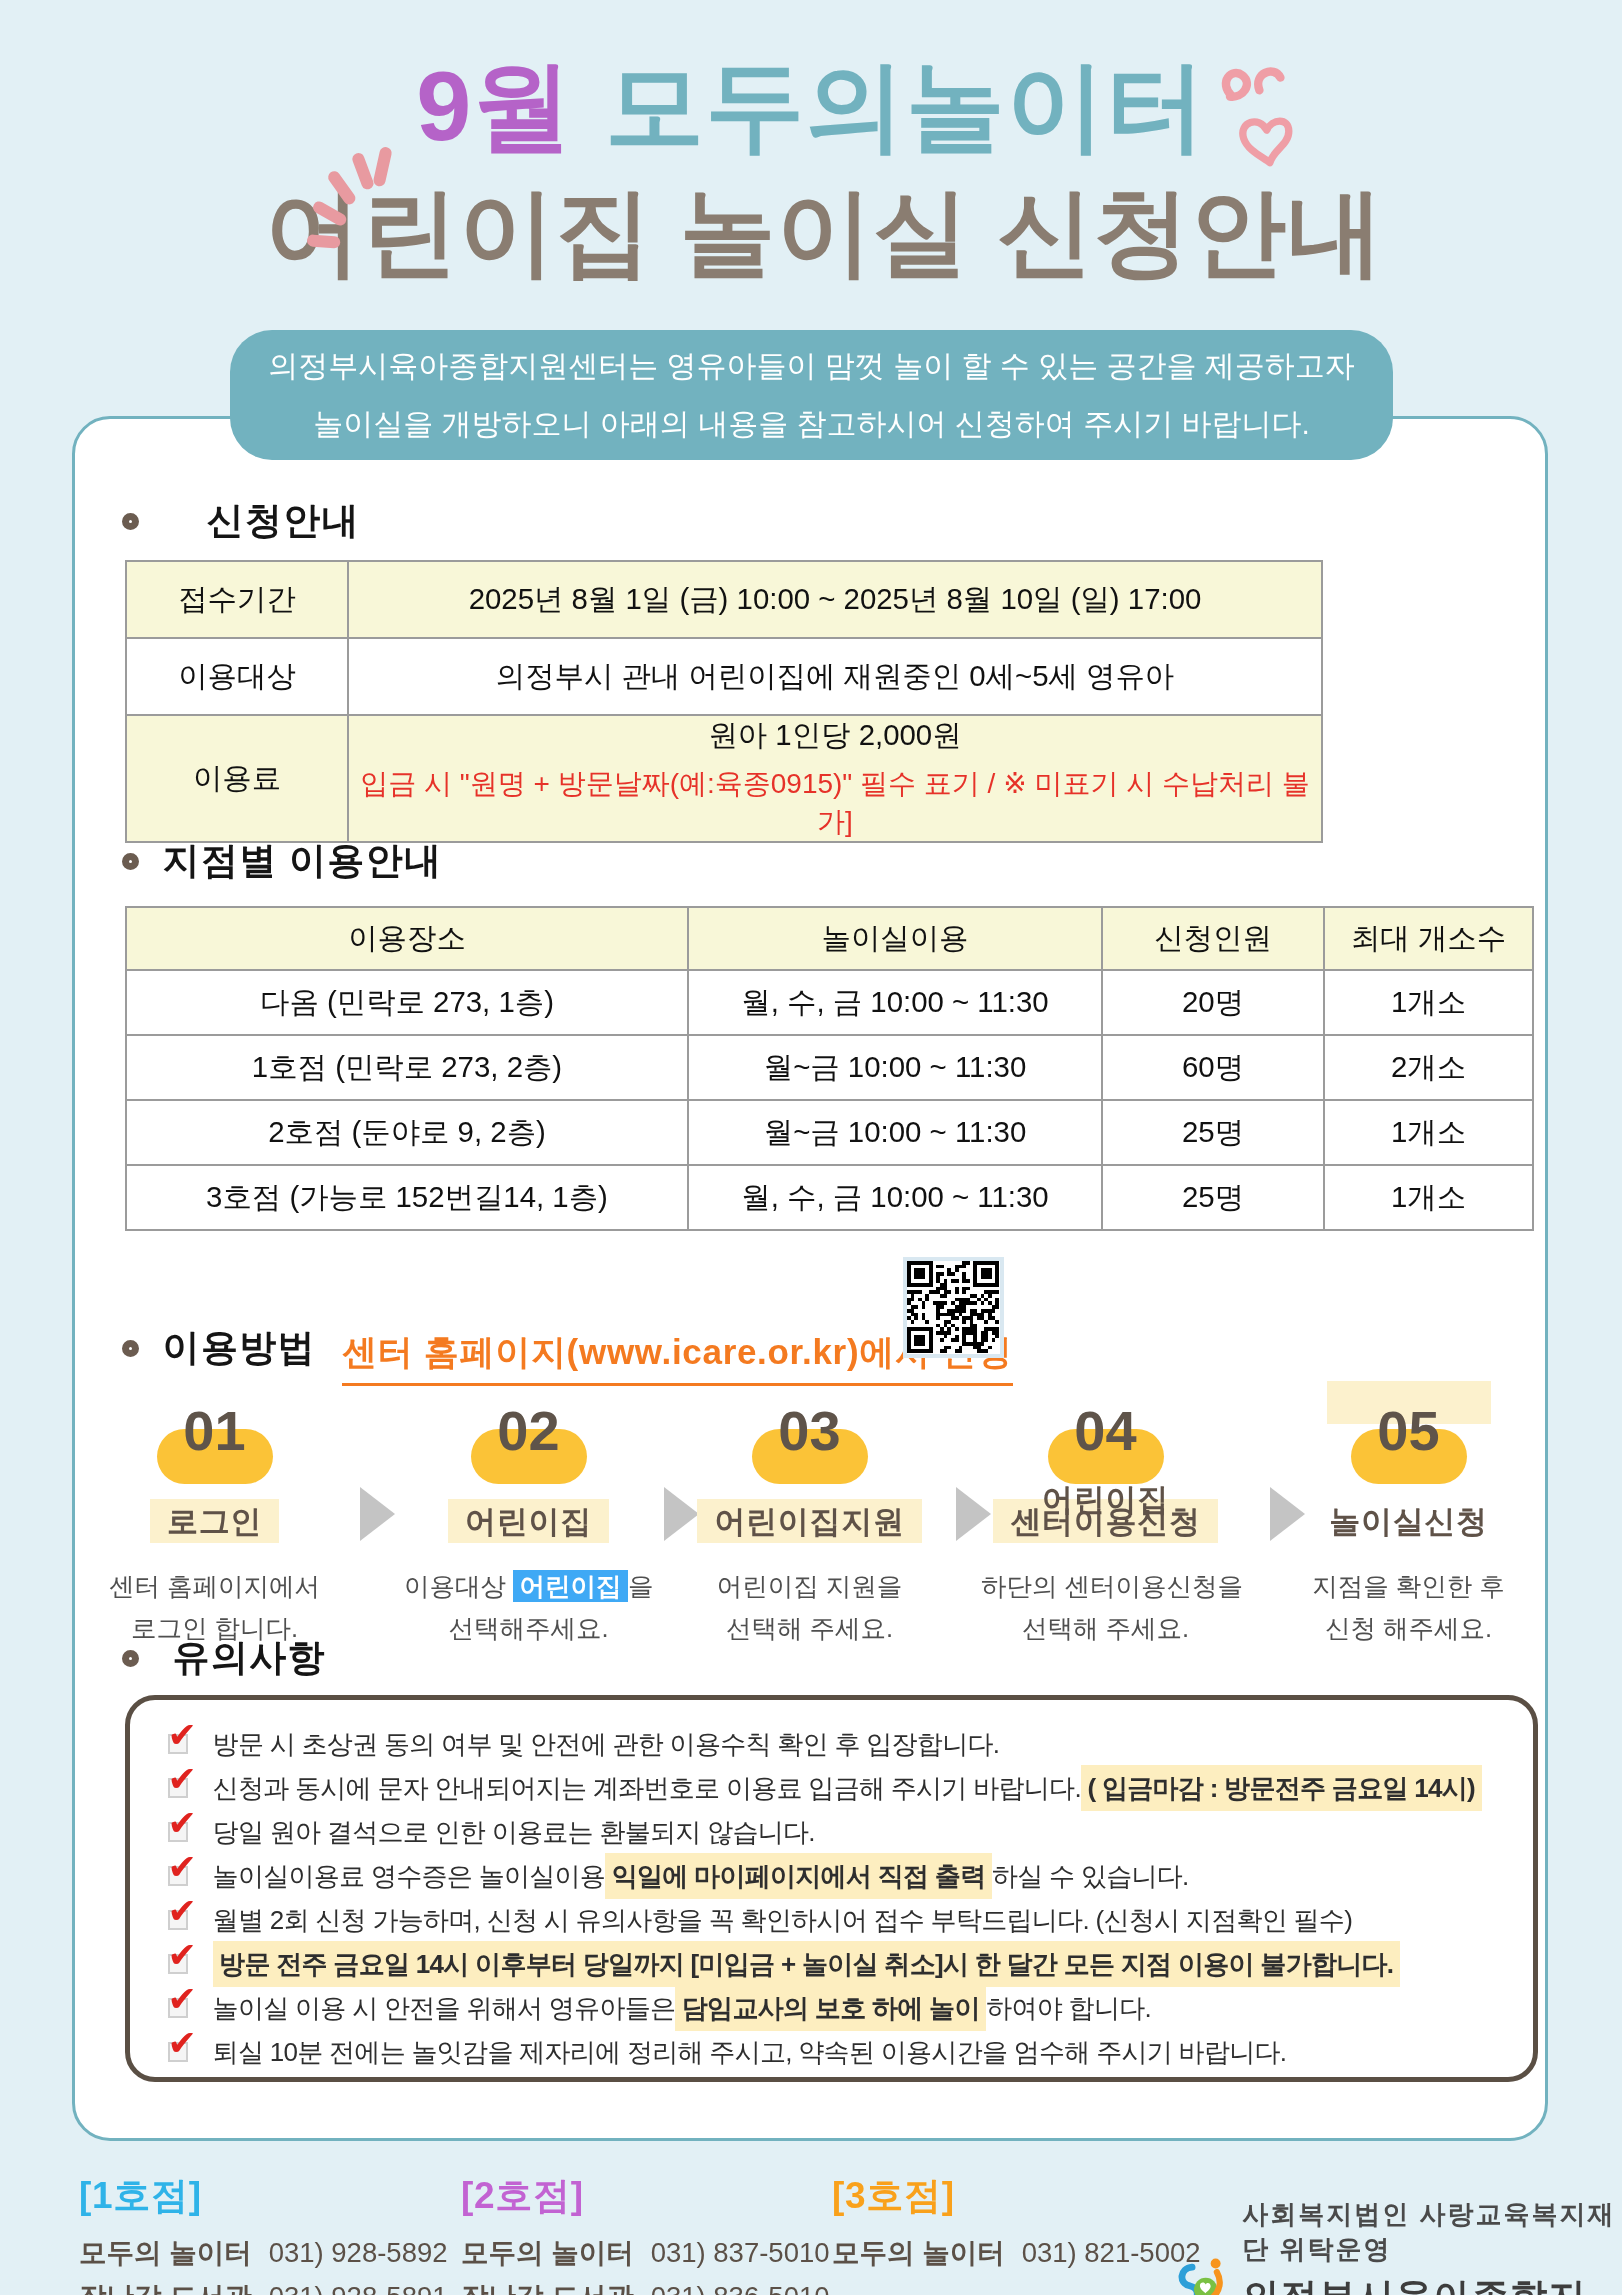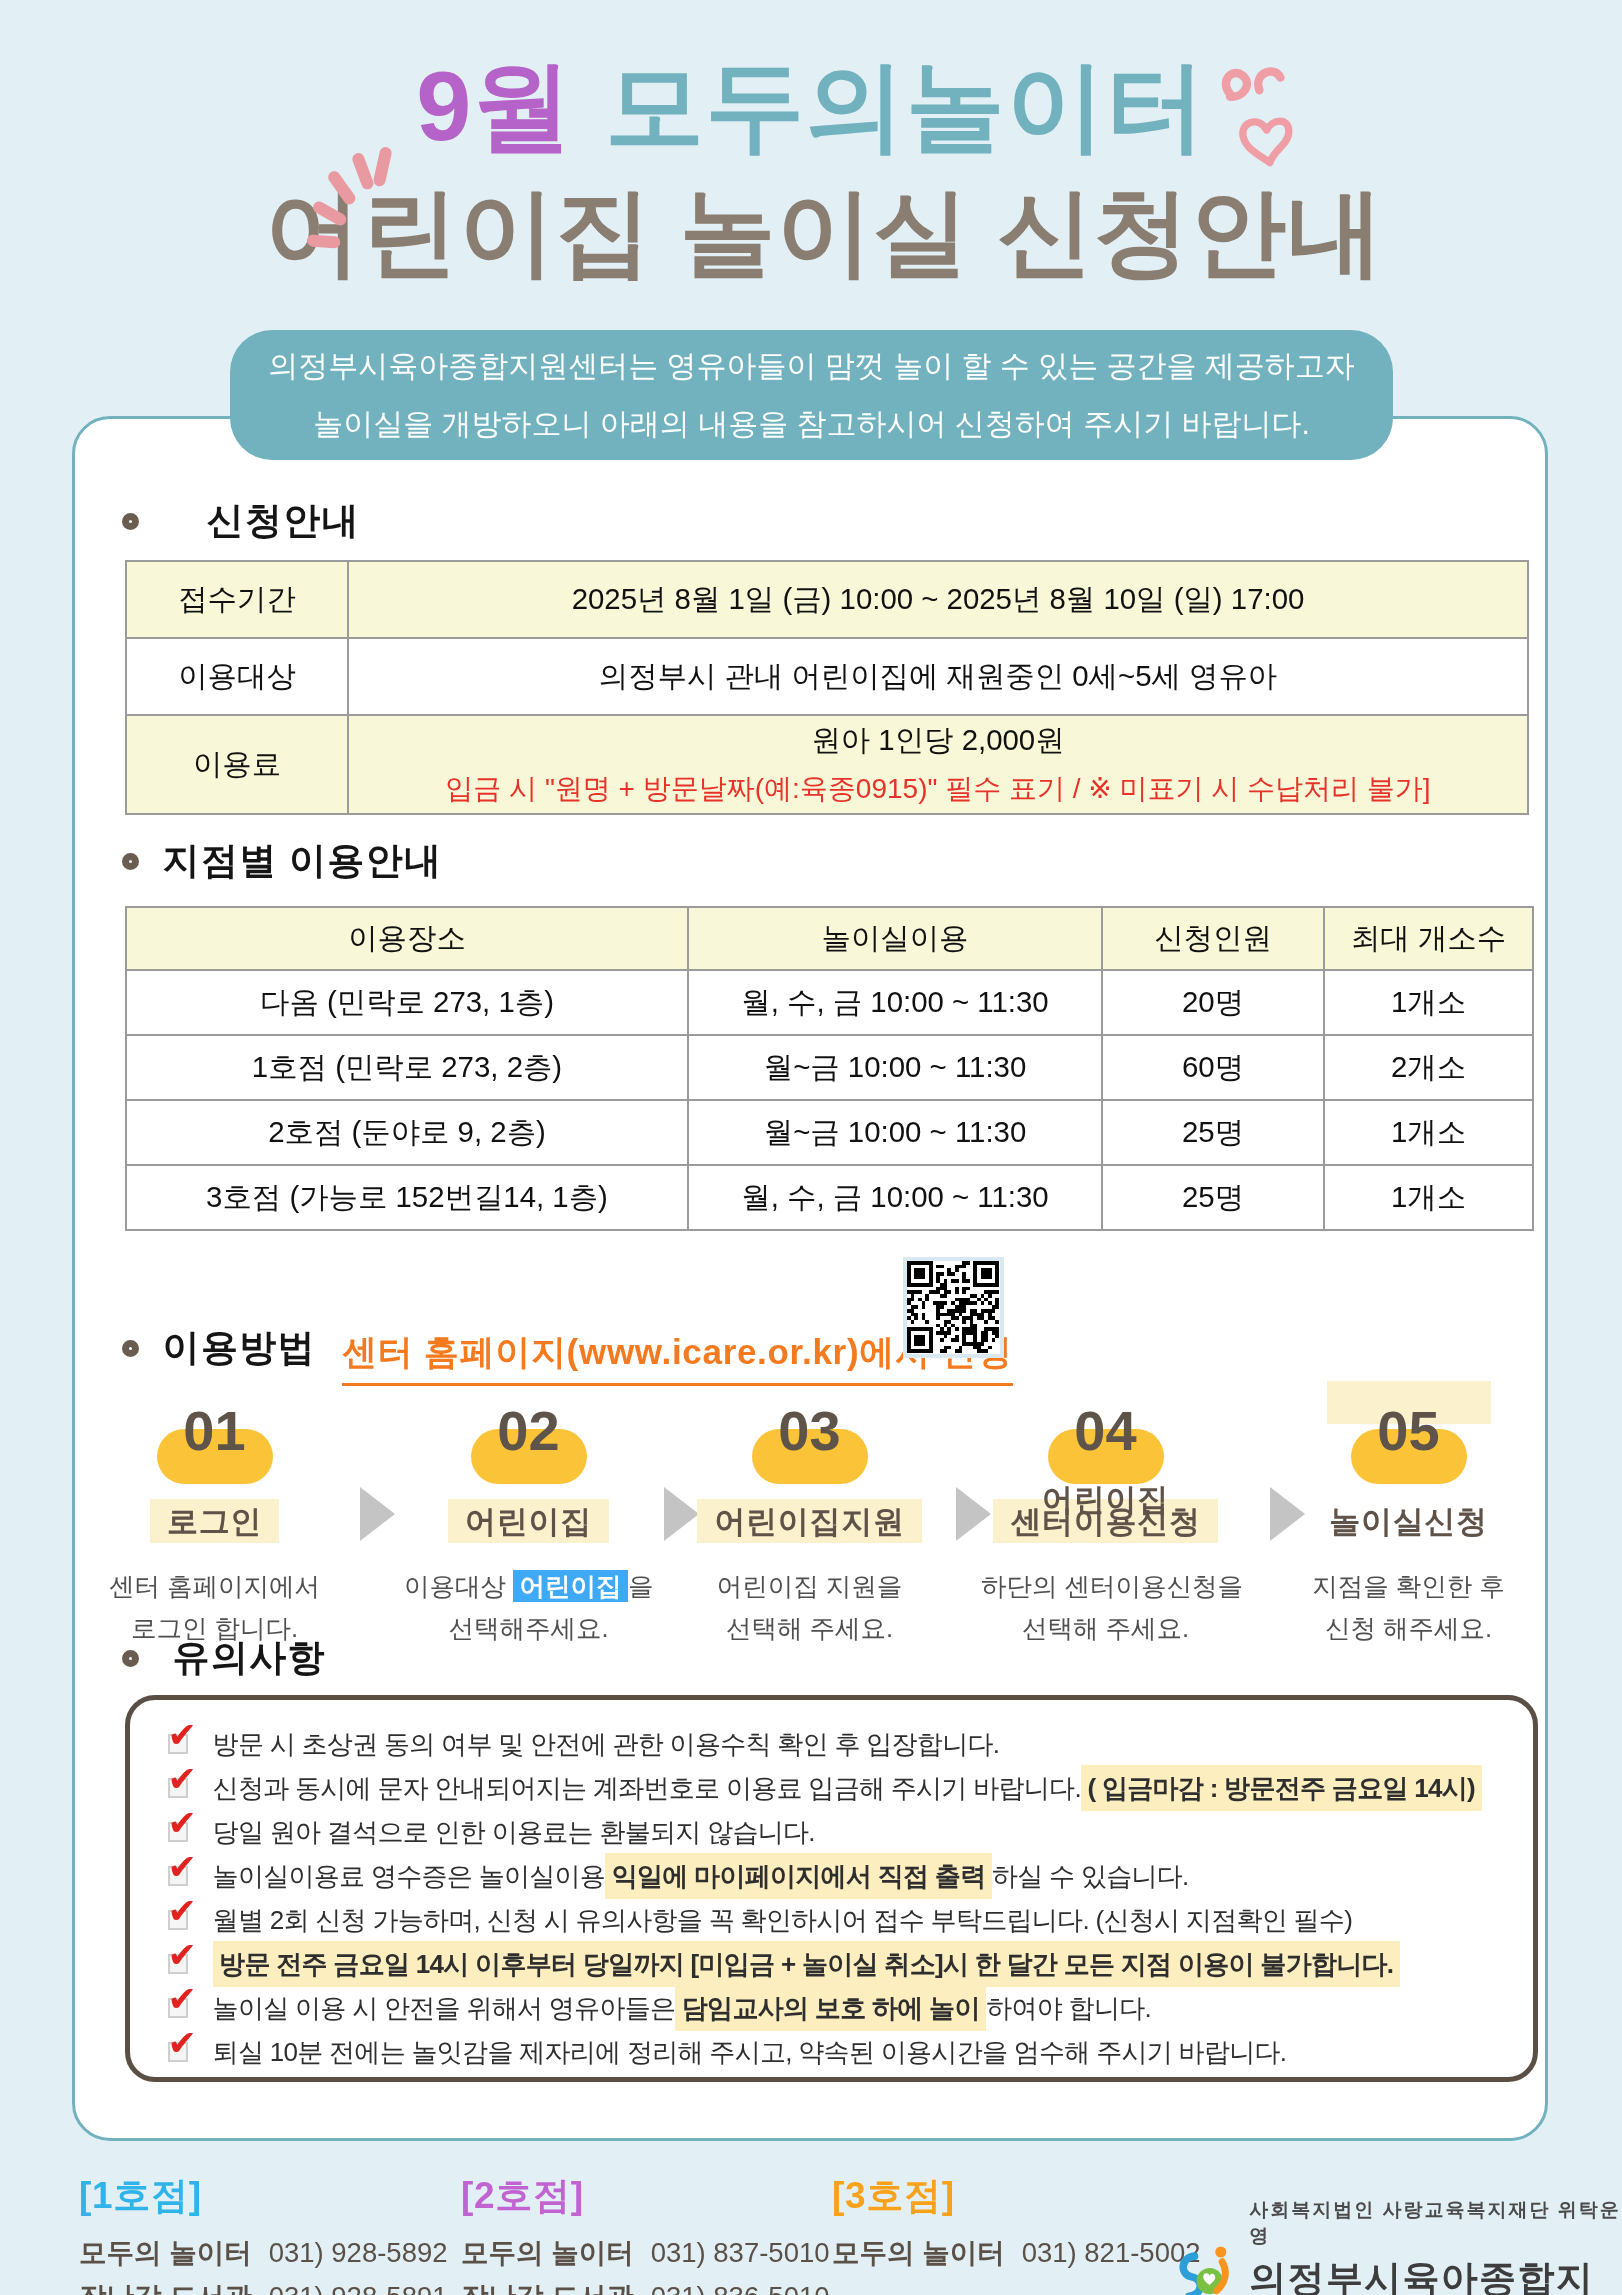--- a/index.html
+++ b/index.html
@@ -35,21 +35,21 @@
   .sec-apply  { left:47px; top:77px;gap:44px; }
   .sec-branch { left:47px; top:417px; }
   .sec-how    { left:47px; top:904px; }
   .sec-notes  { left:47px; top:1214px;gap:10px; }
 
   
   table { border-collapse:collapse; table-layout:fixed; position:absolute; }
   td,th { border:2px solid #9b9b9b; text-align:center; vertical-align:middle;
           font-size:29.4px; font-weight:400; color:#111; padding:0; }
   .yellow { background:#f8f7d8; }
-  .tbl1 { left:50px; top:141px; width:1404px; }
+  .tbl1 { left:50px; top:141px; width:1198px; }
   .tbl1 .r1 { height:77px; } .tbl1 .r2 { height:77px; } .tbl1 .r3 { height:99px; }
   .fee-line1 { font-size:29.4px; margin-bottom:9.2px; }
   .fee-line2 { font-size:28px; color:#e63229; }
   .tbl2 { left:50px; top:487px; width:1409px; }
   .tbl2 .hr { height:63px; } .tbl2 .dr { height:65px; }
 
   
   .how-link { position:absolute; left:267px; top:910px; font-size:35px; font-weight:700;
               color:#f47a20; border-bottom:3.3px solid #f47a20; padding-bottom:6.5px;
               letter-spacing:0.7px; text-decoration:none; }
@@ -92,21 +92,21 @@
   .footer { position:absolute; left:0; top:2171px; width:100%; height:124px; }
   .branch { position:absolute; top:0; }
   .b1{left:79px} .b2{left:461px} .b3{left:832px}
   .bname { font-size:37px; font-weight:900; margin-bottom:14.4px; letter-spacing:0.7px; }
   .b1 .bname{color:#2fb3e8} .b2 .bname{color:#c263d2} .b3 .bname{color:#f9a11b}
   .b3 .blines{margin-top:14.4px}
   .bline { font-size:27.5px; color:#5b5047; margin-bottom:7.9px; display:flex; align-items:center; }
   .bplace { font-weight:800; margin-right:17px; }
   .logo { position:absolute; left:1171px; top:26px; display:flex; align-items:center; }
   .logo svg { margin-right:9.2px; }
-  .logo-small { font-size:19px; color:#4a4a4a; font-weight:700; letter-spacing:2px; margin-bottom:5.2px; }
+  .logo-small { font-size:26px; color:#4a4a4a; font-weight:700; letter-spacing:2px; margin-bottom:5.2px; }
   .logo-big { font-size:37px; color:#3d3d3d; font-weight:800; letter-spacing:1.3px; }
 </style>
 </head>
 <body>
 
 <div class="page">
 
   <div class="title1">
     <span class="t-month">9월</span><span class="t-rest">모두의놀이터</span>
   </div>

